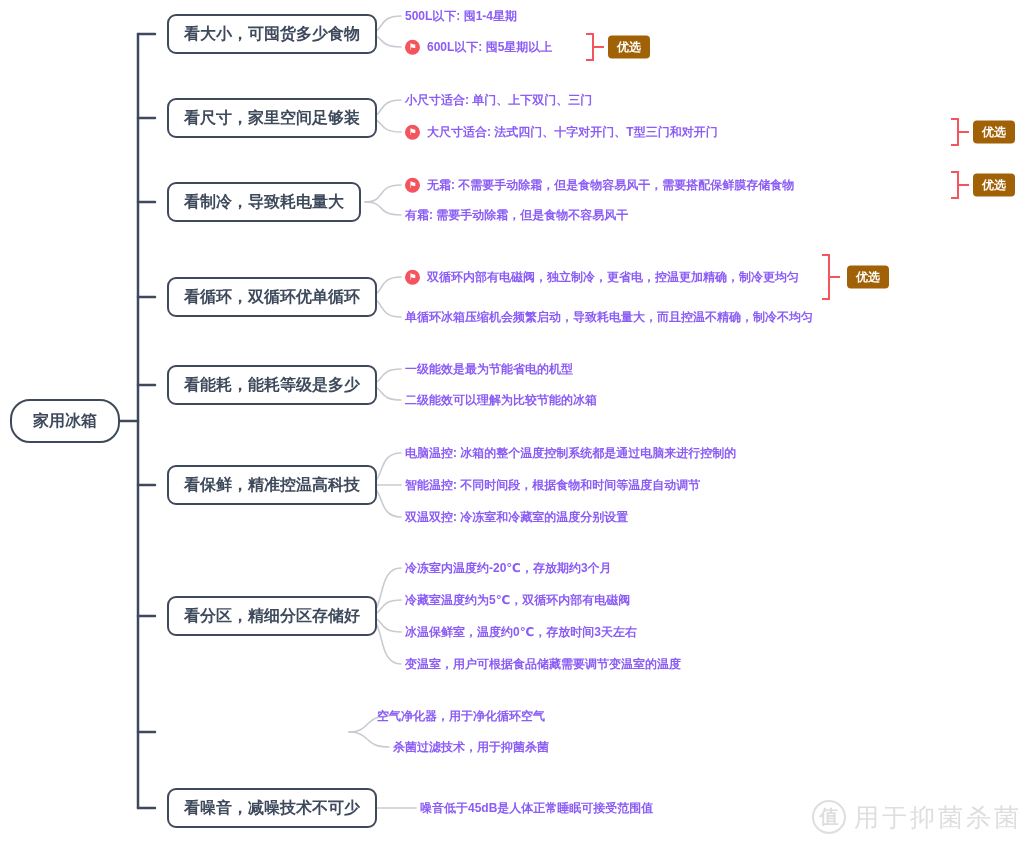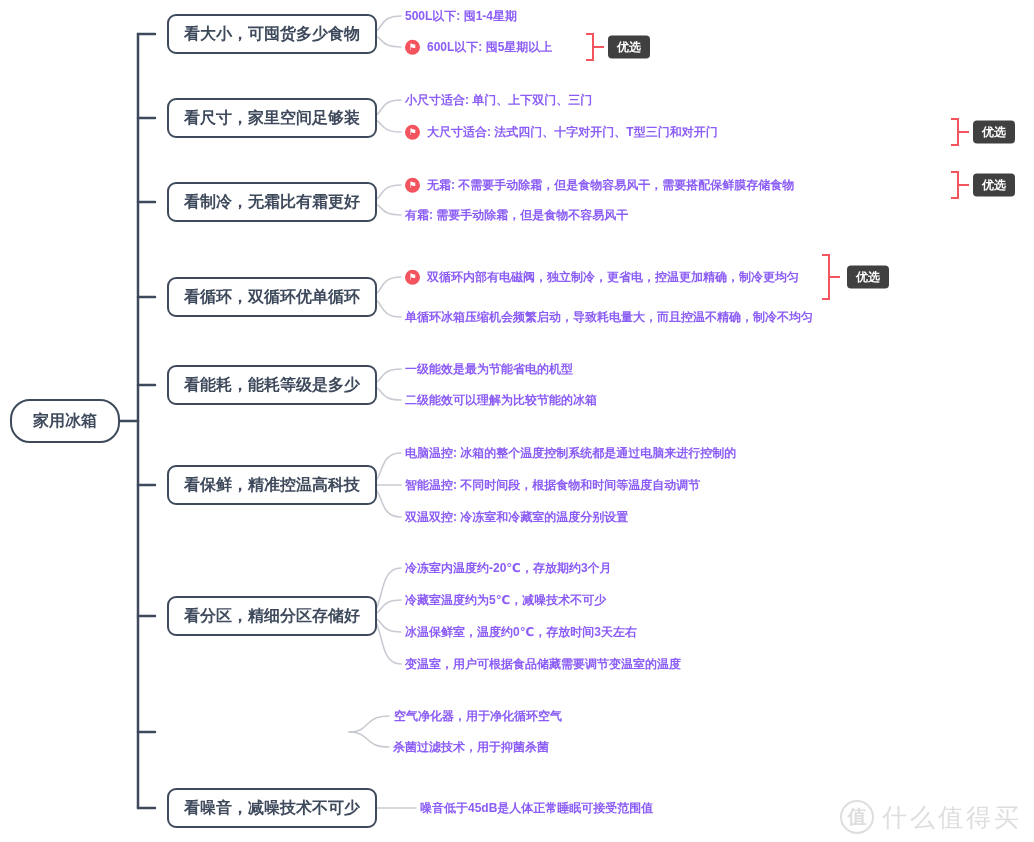--- a/index.html
+++ b/index.html
@@ -35,21 +35,21 @@
   .bracket{
     position:absolute;width:8px;transform:translateY(-50%);z-index:1;box-sizing:border-box;
     border-top:2px solid #f3545e;border-right:2px solid #f3545e;border-bottom:2px solid #f3545e;
   }
   .bracket::after{
     content:"";position:absolute;left:100%;top:50%;margin-top:-1px;width:12px;
     border-top:2px solid #f3545e;
   }
   .badge{
     position:absolute;transform:translateY(-50%);z-index:1;
-    background:#404040;color:#ffffff;font-size:12px;font-weight:700;
+    background:#a16207;color:#ffffff;font-size:12px;font-weight:700;
     padding:3px 9px;border-radius:4px;white-space:nowrap;cursor:pointer;
   }
   #watermark{
     position:absolute;right:12px;bottom:8px;z-index:1;display:flex;align-items:center;gap:8px;
     color:#dedede;
   }
   #watermark .wm-circle{
     width:30px;height:30px;border:2px solid #dedede;border-radius:50%;
     display:flex;align-items:center;justify-content:center;font-size:19px;font-weight:700;
   }
@@ -90,21 +90,21 @@
       <path d="M 365 616 C 387 616, 375 664, 401 664" stroke="#c8ccd2" stroke-width="1.6" fill="none" stroke-linecap="round"></path>
       <path d="M 349 732 C 371 732, 363 716, 389 716" stroke="#c8ccd2" stroke-width="1.6" fill="none" stroke-linecap="round"></path>
       <path d="M 349 732 C 371 732, 363 747, 389 747" stroke="#c8ccd2" stroke-width="1.6" fill="none" stroke-linecap="round"></path>
       <path d="M 365 808 C 387 808, 390 808, 416 808" stroke="#c8ccd2" stroke-width="1.6" fill="none" stroke-linecap="round"></path>
     </svg>
 
   <div id="rootnode">家用冰箱</div>
 
   <div class="bnode" style="top:14px">看大小，可囤货多少食物</div>
   <div class="bnode" style="top:98px">看尺寸，家里空间足够装</div>
-  <div class="bnode" style="top:182px">看制冷，无霜比有霜更好</div>
+  <div class="bnode" style="top:182px">看制冷，导致耗电量大</div>
   <div class="bnode" style="top:277px">看循环，双循环优单循环</div>
   <div class="bnode" style="top:365px">看能耗，能耗等级是多少</div>
   <div class="bnode" style="top:465px">看保鲜，精准控温高科技</div>
   <div class="bnode" style="top:596px">看分区，精细分区存储好</div>
   <div class="bnode" style="top:788px">看噪音，减噪技术不可少</div>
 
   <div class="item" style="top:16px">
     <span class="itext">500L以下: 囤1-4星期</span>
   </div>
   <div class="item" style="top:47px">
@@ -158,37 +158,37 @@
     <span class="itext">智能温控: 不同时间段，根据食物和时间等温度自动调节</span>
   </div>
   <div class="item" style="top:517px">
     <span class="itext">双温双控: 冷冻室和冷藏室的温度分别设置</span>
   </div>
 
   <div class="item" style="top:568px">
     <span class="itext">冷冻室内温度约-20℃，存放期约3个月</span>
   </div>
   <div class="item" style="top:600px">
-    <span class="itext">冷藏室温度约为5℃，减噪技术不可少</span>
+    <span class="itext">冷藏室温度约为5℃，双循环内部有电磁阀</span>
   </div>
   <div class="item" style="top:632px">
     <span class="itext">冰温保鲜室，温度约0℃，存放时间3天左右</span>
   </div>
   <div class="item" style="top:664px">
     <span class="itext">变温室，用户可根据食品储藏需要调节变温室的温度</span>
   </div>
 
-  <div class="item" style="top:716px;left:394px">
+  <div class="item" style="top:716px;left:377px">
     <span class="itext">空气净化器，用于净化循环空气</span>
   </div>
   <div class="item" style="top:747px;left:393px">
     <span class="itext">杀菌过滤技术，用于抑菌杀菌</span>
   </div>
 
   <div class="item" style="top:808px;left:420px">
     <span class="itext">噪音低于45dB是人体正常睡眠可接受范围值</span>
   </div>
 
   <div id="watermark">
     <span class="wm-circle">值</span>
-    <span class="wm-text">什么值得买</span>
+    <span class="wm-text">用于抑菌杀菌</span>
   </div>
 </div>
 
 </body></html>

